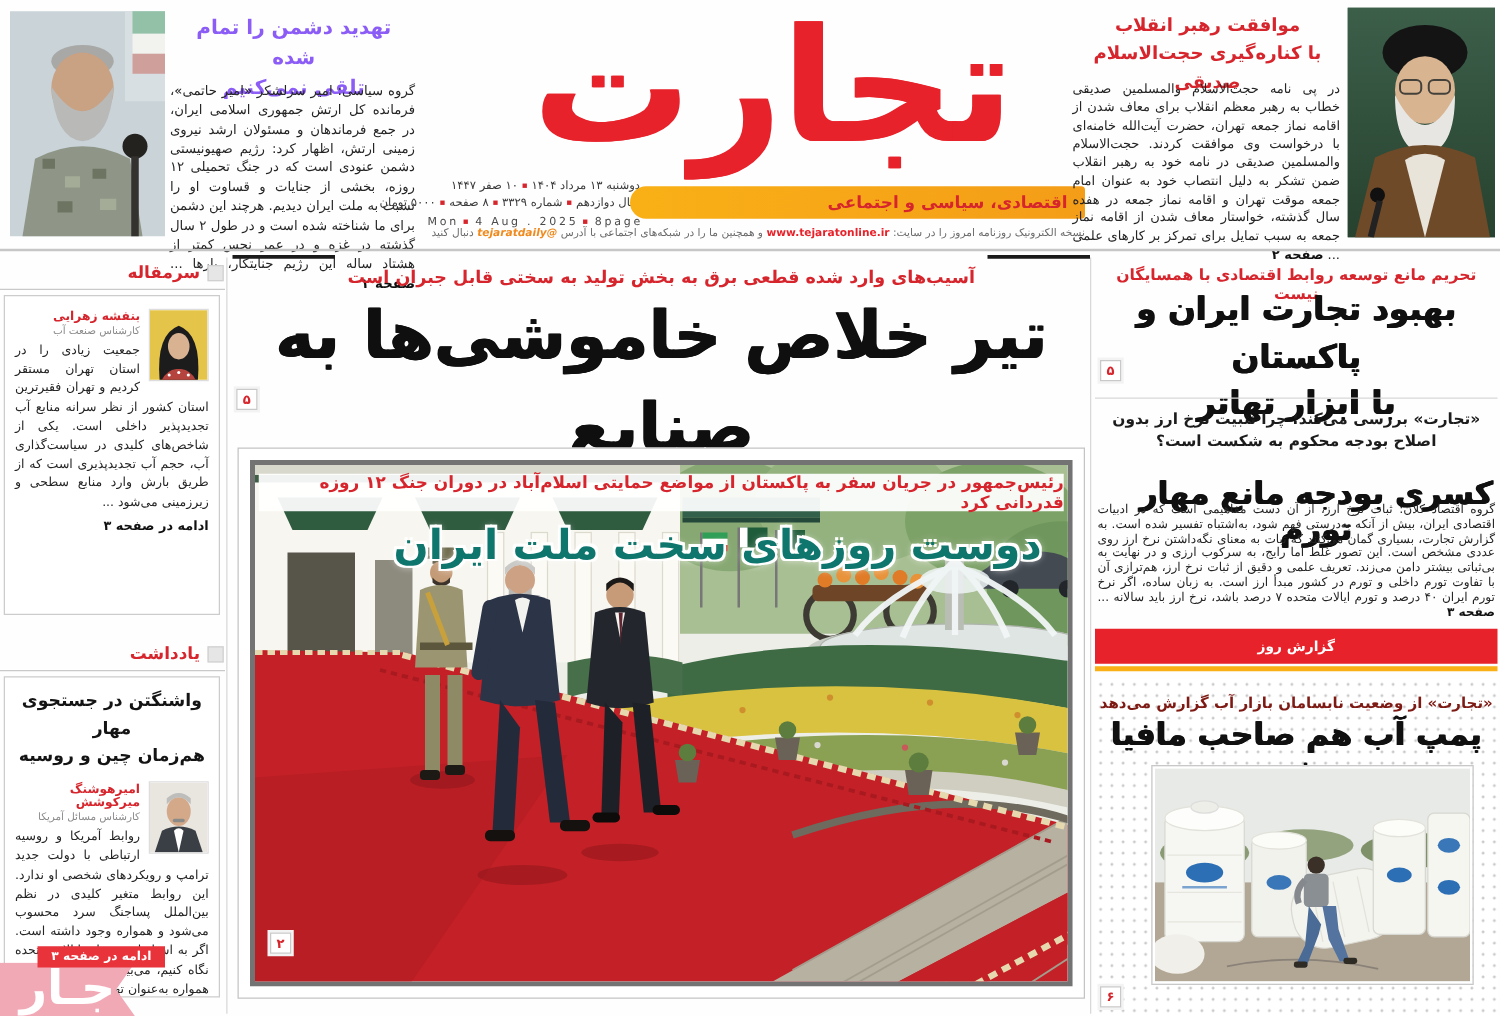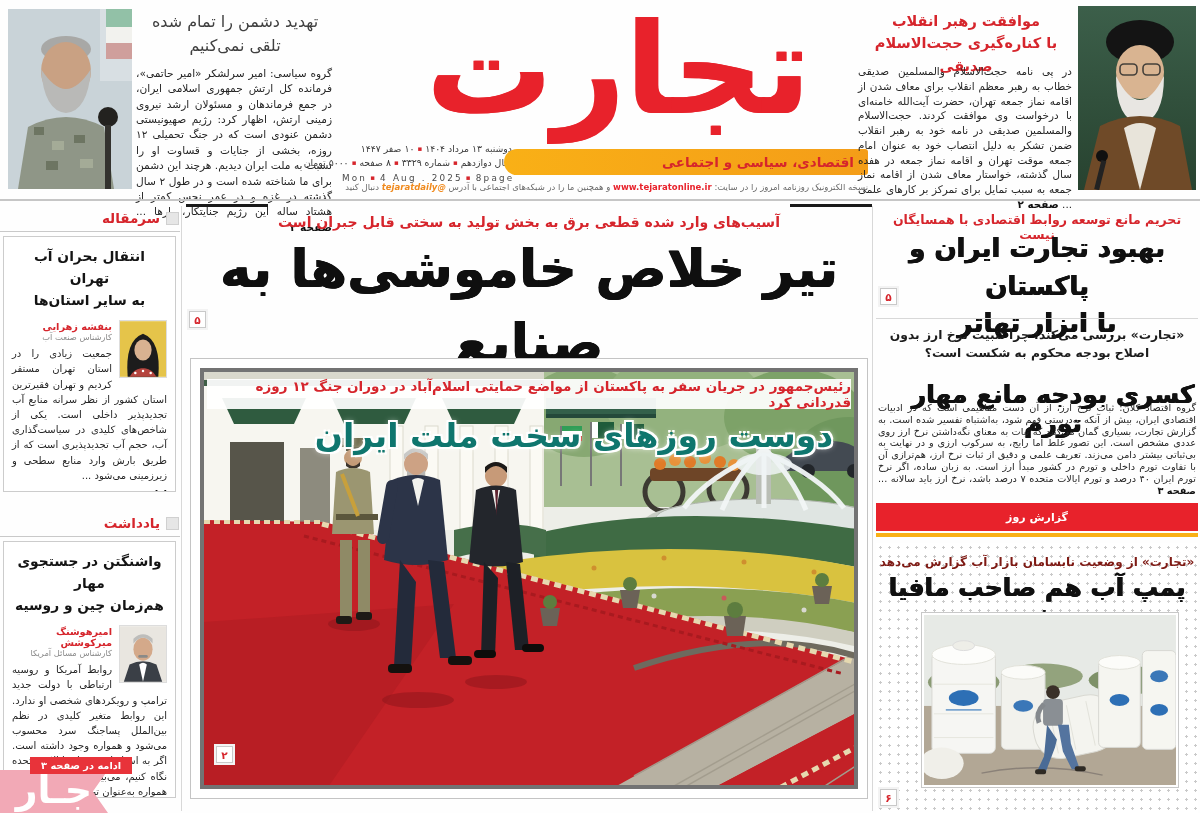--- a/index.html
+++ b/index.html
@@ -6,21 +6,21 @@
   *{box-sizing:border-box;}
   .page{
     position:relative;width:1200px;height:813px;overflow:hidden;
     background:#fefefe;color:#1c1c1c;direction:rtl;
     font-family:"DejaVu Sans", sans-serif;
   }
   .abs{position:absolute;}
   .heavy{text-shadow:0.6px 0 0 currentColor,-0.4px 0 0 currentColor;}
   
   .tl-photo{left:8px;top:8px;width:124px;height:182px;}
-  .tl-title{left:138px;top:10px;width:194px;font-size:16px;font-weight:normal;color:#404040;text-align:center;line-height:1.5;}
+  .tl-title{left:138px;top:10px;width:194px;font-size:16px;font-weight:bold;color:#8b5cf6;text-align:center;line-height:1.5;}
   .tl-body{left:136px;top:66px;width:196px;font-size:10.6px;line-height:1.45;text-align:justify;color:#252525;}
   .pref{font-weight:bold;color:#111;}
   .logo{left:368px;top:-18px;width:500px;height:176px;font-size:126px;font-weight:bold;color:#e8222b;text-align:center;line-height:176px;text-shadow:1px 0 0 #e8222b;}
   .dateblock{left:342px;top:142px;width:170px;text-align:right;}
   .dateline{font-size:9.3px;color:#3a3a3a;line-height:1.55;white-space:nowrap;}
   .dateline-en{font-size:8.8px;letter-spacing:2.2px;color:#4a4a4a;direction:ltr;text-align:left;margin-top:2px;white-space:nowrap;}
   .sep{color:#d6252c;font-size:7px;vertical-align:middle;margin:0 3px;}
   .strip{left:504px;top:149px;width:364px;height:26px;background:linear-gradient(90deg,#f9b016,#f49d18);border-radius:13px 3px 3px 13px;display:flex;align-items:center;padding:0 14px;}
   .strip-label{font-size:13.5px;font-weight:bold;color:#d6252c;}
   .subscribe{left:500px;top:182px;width:368px;font-size:8.5px;color:#6a6a6a;text-align:right;white-space:nowrap;}
@@ -374,24 +374,20 @@
     </svg>
     <div class="pagebox r-pagebox">۶</div>
   </div>
 
   <div class="abs label-row">
     <span class="label-square"></span>
     <span class="label-text">سرمقاله</span>
   </div>
   <div class="abs label-rule"></div>
   <div class="abs col-box">
-    <div class="col-title">
-      <span>انتقال بحران آب تهران</span><br>
-      <span>به سایر استان‌ها</span>
-    </div>
     <svg class="author-photo" viewBox="0 0 48 58" xmlns="http://www.w3.org/2000/svg">
       <rect width="48" height="58" fill="#e5c44a"></rect>
       <path d="M8 58 Q5 20 24 13 Q43 20 40 58 Z" fill="#1c1c1c"></path>
       <ellipse cx="24" cy="30" rx="9" ry="11" fill="#d9b291"></ellipse>
       <path d="M10 58 q4 -8 12 -9 h4 q8 1 12 9Z" fill="#b5443e"></path>
       <circle cx="16" cy="54" r="1.3" fill="#fff"></circle>
         <circle cx="24" cy="52" r="1.3" fill="#fff"></circle>
         <circle cx="32" cy="54" r="1.3" fill="#fff"></circle>
     </svg>
     <div class="author-name">بنفشه زهرایی</div>

